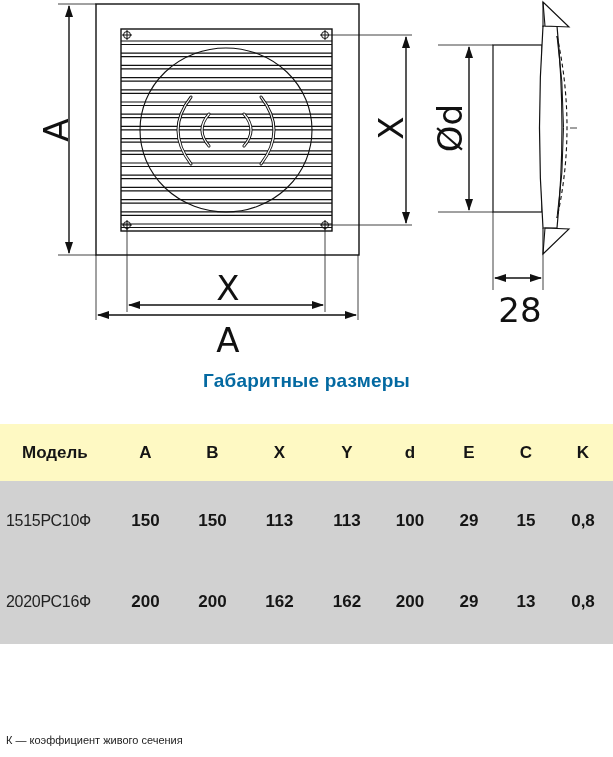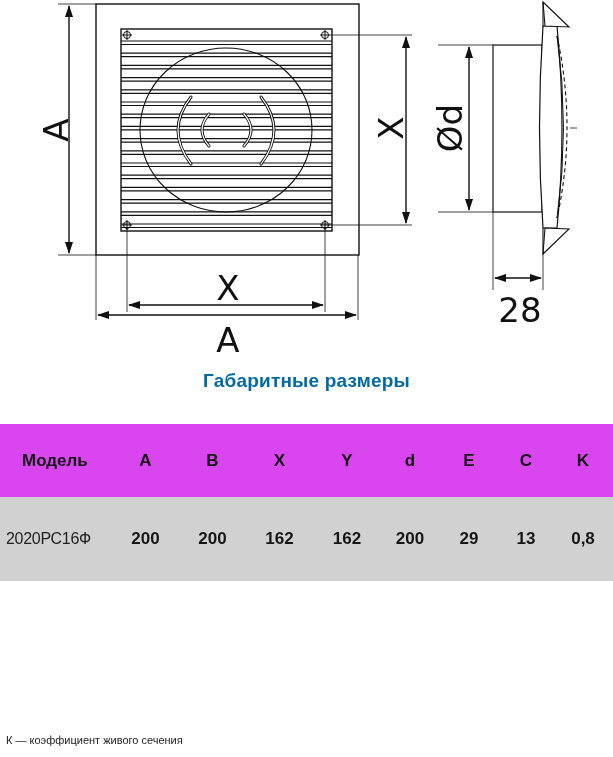--- a/index.html
+++ b/index.html
@@ -4,21 +4,21 @@
 <style>
   html, body { margin: 0; padding: 0; background: #ffffff; }
   body { width: 613px; height: 757px; position: relative; overflow: hidden;
          font-family: "Liberation Sans", "DejaVu Sans", sans-serif; color: #111; }
   #drawing { position: absolute; left: 0; top: 0; width: 613px; height: 360px; }
   .dim-label { font-family: "DejaVu Sans", "Liberation Sans", sans-serif; font-size: 34px; fill: #111; }
   #section-title { position: absolute; left: 0; top: 370px; width: 613px; text-align: center;
                    font-size: 19px; font-weight: bold; color: #0369a1; letter-spacing: 0.2px; }
   #spec-table { position: absolute; left: 0; top: 424px; width: 613px; border-collapse: collapse; table-layout: fixed; }
   #spec-table th, #spec-table td { padding: 0; text-align: center; font-size: 17px; }
-  #spec-table thead tr { background: #d946ef; height: 73px; }
+  #spec-table thead tr { background: #fef9c3; height: 57px; }
   #spec-table thead th { font-weight: bold; color: #151515; }
   #spec-table tbody tr { height: 79px; }
   #spec-table tbody tr.shaded { background: #d1d1d1; }
   #spec-table tbody tr.last { height: 84px; }
   #spec-table td { font-weight: bold; color: #151515; font-size: 17px; }
   #spec-table td.model { font-weight: normal; text-align: left; padding-left: 6px; color: #222; font-size: 16px; letter-spacing: -0.3px; }
   #spec-table th.model-h { text-align: left; padding-left: 22px; }
   #footnote { position: absolute; left: 6px; top: 734px; font-size: 11px; color: #222; }
 </style>
 </head>
@@ -162,20 +162,31 @@
       <th>B</th>
       <th>X</th>
       <th>Y</th>
       <th>d</th>
       <th>E</th>
       <th>C</th>
       <th>K</th>
     </tr>
   </thead>
   <tbody>
+    <tr class="shaded">
+      <td class="model">1515РС10Ф</td>
+      <td>150</td>
+      <td>150</td>
+      <td>113</td>
+      <td>113</td>
+      <td>100</td>
+      <td>29</td>
+      <td>15</td>
+      <td>0,8</td>
+    </tr>
     <tr class="shaded last">
       <td class="model">2020РС16Ф</td>
       <td>200</td>
       <td>200</td>
       <td>162</td>
       <td>162</td>
       <td>200</td>
       <td>29</td>
       <td>13</td>
       <td>0,8</td>

